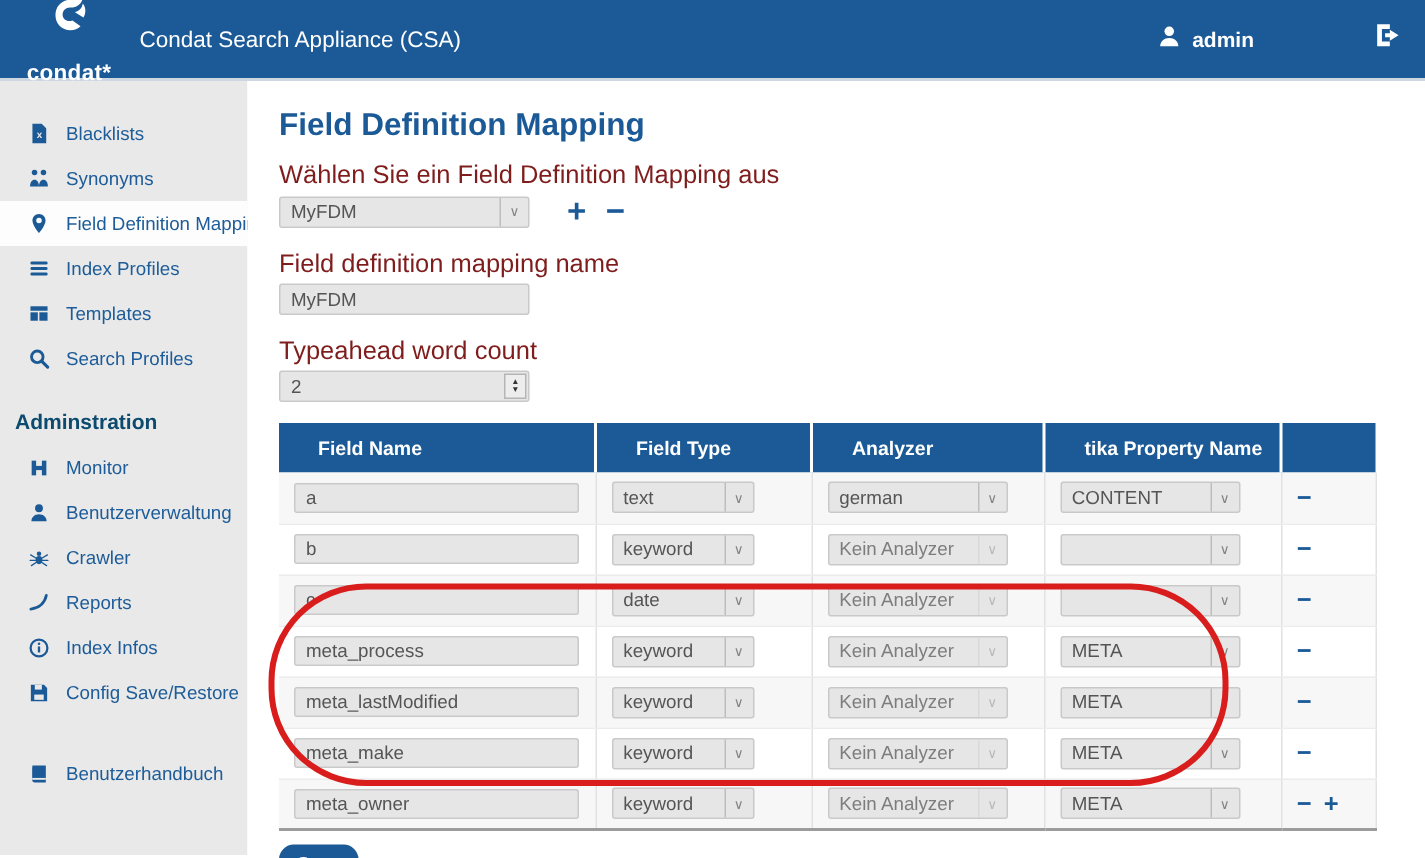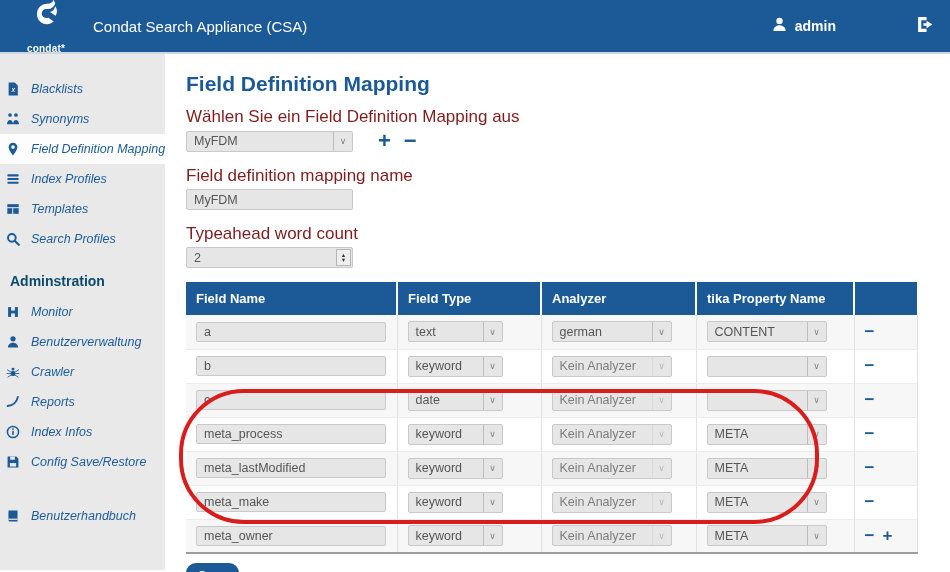--- a/index.html
+++ b/index.html
@@ -4,32 +4,32 @@
 <style>
   * { margin:0; padding:0; box-sizing:border-box; }
   html,body { width:950px; height:572px; overflow:hidden;
               font-family:"Liberation Sans", sans-serif; background:#fff; }
 
   
   .header { height:54px; background:#1b5a96; display:flex; align-items:center;
             border-bottom:2px solid #ccd7e2; }
   .logo-block { margin-left:26px; display:flex; flex-direction:column; align-items:center; width:40px; }
   .logo-block svg { width:29px; height:26px; }
-  .logo-text { color:#fff; font-size:10px; font-weight:bold; margin-top:14px; letter-spacing:.2px; }
+  .logo-text { color:#fff; font-size:15px; font-weight:bold; margin-top:14px; letter-spacing:.2px; }
   .app-title { color:#fff; font-size:15px; margin-left:27px; font-weight:400; }
   .header-right { margin-left:auto; display:flex; align-items:center; margin-right:15px;gap:36px; }
   .user-chip { display:flex; align-items:center; color:#fff; font-size:14px; font-weight:bold; gap:7px; }
   .user-chip svg { width:17px; height:17px; }
   .logout-btn { margin-left:44px; cursor:pointer; display:flex; }
   .logout-btn svg { width:19px; height:19px; }
 
   
   .layout { display:flex; height:516px; }
   .sidebar { width:165px; background:#e9e9e9; padding-top:20px; flex:none; }
-  .side-item { height:30px; display:flex; align-items:center; padding-left:5px; cursor:pointer;font-style:italic; }
+  .side-item { height:30px; display:flex; align-items:center; padding-left:18px; cursor:pointer; }
   .side-item.active { background:#fdfdfd; }
   .side-icon { width:16px; display:flex; justify-content:center; margin-right:10px; color:#1b5a96; flex:none; }
   .side-icon svg { width:14px; height:14px; }
   .side-label { color:#1d5c98; font-size:12.5px; white-space:nowrap; }
   .side-section-title { color:#0c4a6e; font-weight:bold; font-size:14px; padding:19px 0 8px 10px; }
   .side-gap { height:24px; }
 
   
   .main { flex:1; background:#fff; position:relative; padding:18px 0 0 21px; }
   .page-title { color:#1b5a96; font-size:21px; font-weight:bold; margin-bottom:11px; }
@@ -58,21 +58,21 @@
              margin-right:1px; display:flex; flex-direction:column; align-items:center;
              justify-content:center; font-size:5.5px; line-height:4.5px; color:#333; cursor:pointer; }
 
   .pm-btn { color:#1b5a96; font-weight:bold; font-size:22px; line-height:1; cursor:pointer; }
   .pm-add { margin-left:25px; }
   .pm-del { margin-left:13px; }
 
   
   .fdm-table { border-collapse:collapse; margin-top:13px; }
   .fdm-table th { background:#1b5a96; color:#fff; text-align:left; font-size:13px;
-                  font-weight:bold; height:33px; padding-left:10px; border-right:2px solid #fff; }
+                  font-weight:bold; height:33px; padding-left:26px; border-right:2px solid #fff; }
   .fdm-table th:last-child { border-right:none; }
   .fdm-table td { height:34px; padding-left:10px; border-right:1px solid #e2e2e2;
                   border-bottom:1px solid #ececec; }
   .fdm-table tr.odd td { background:#f7f7f7; }
   .fdm-table tr.even td { background:#ffffff; }
   .fdm-table tr:last-child td { border-bottom:2px solid #9c9c9c; }
   .cell-input { width:190px; height:20px; background:#e6e6e6; border:1px solid #c9c9c9;
                 border-radius:2px; font-size:12.5px; color:#555; padding:0 7px; font-family:inherit; }
   .cell-select.w1 { width:95px; }
   .cell-select.w2 { width:120px; }

